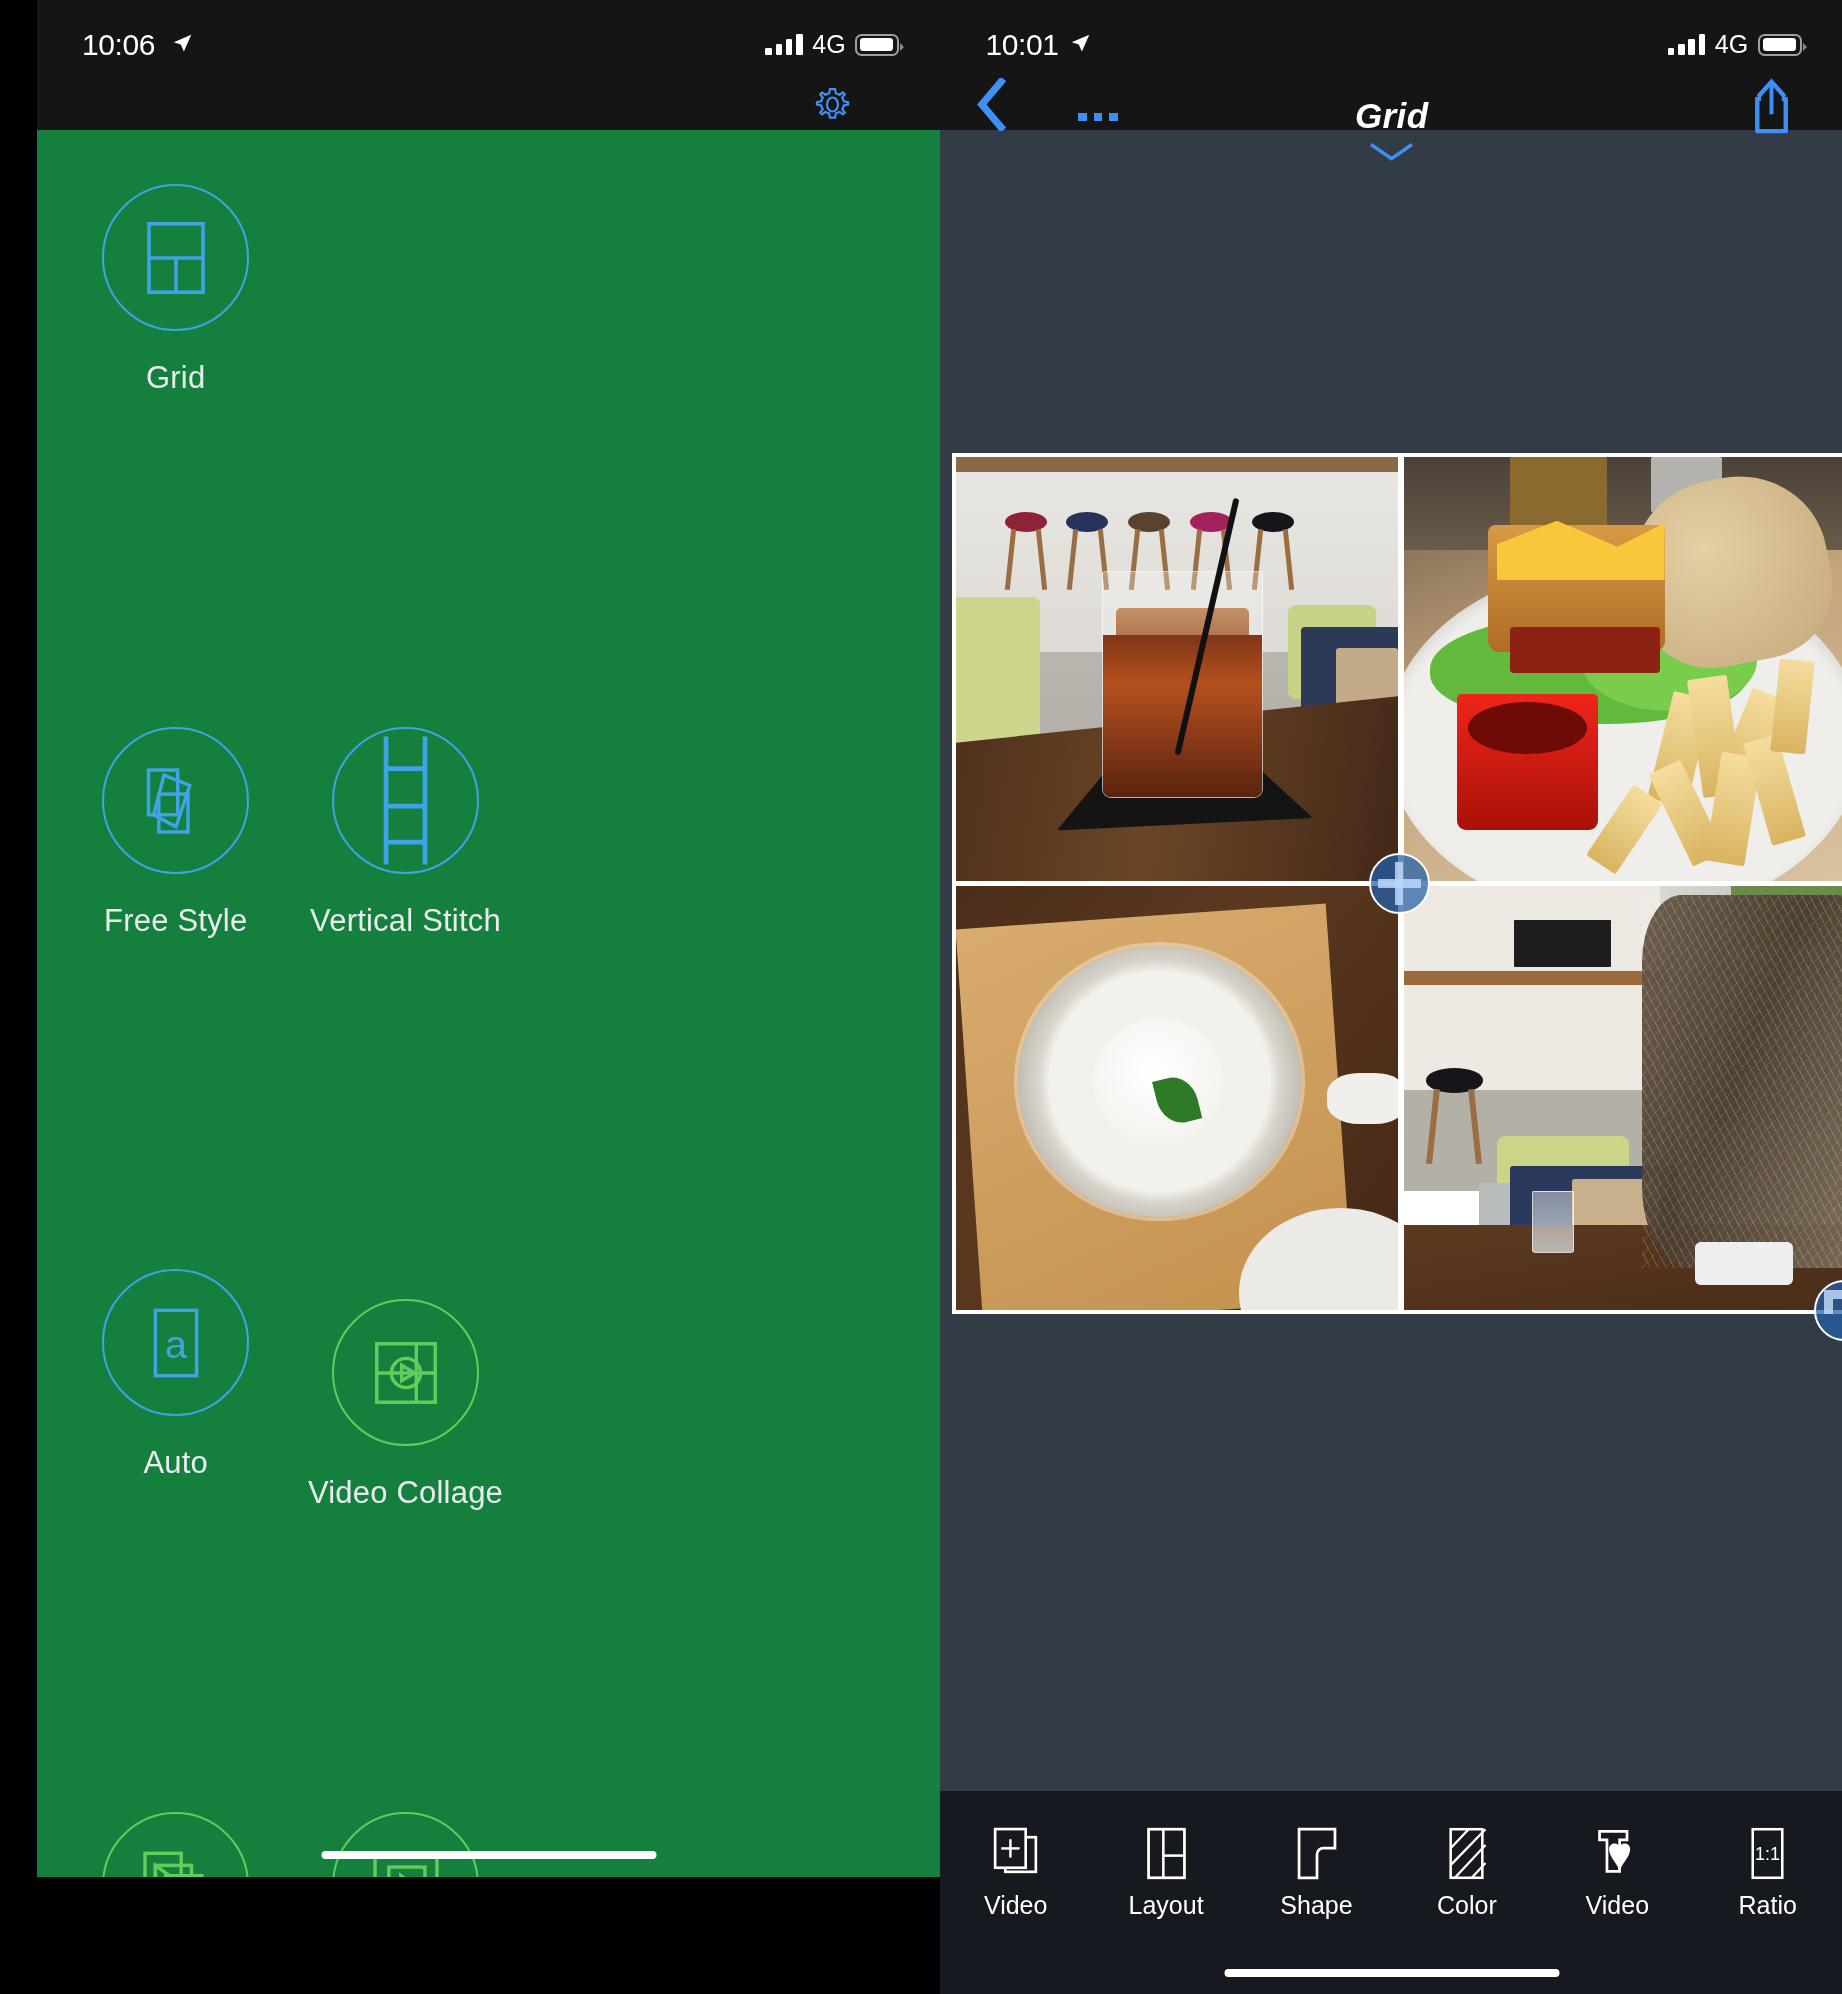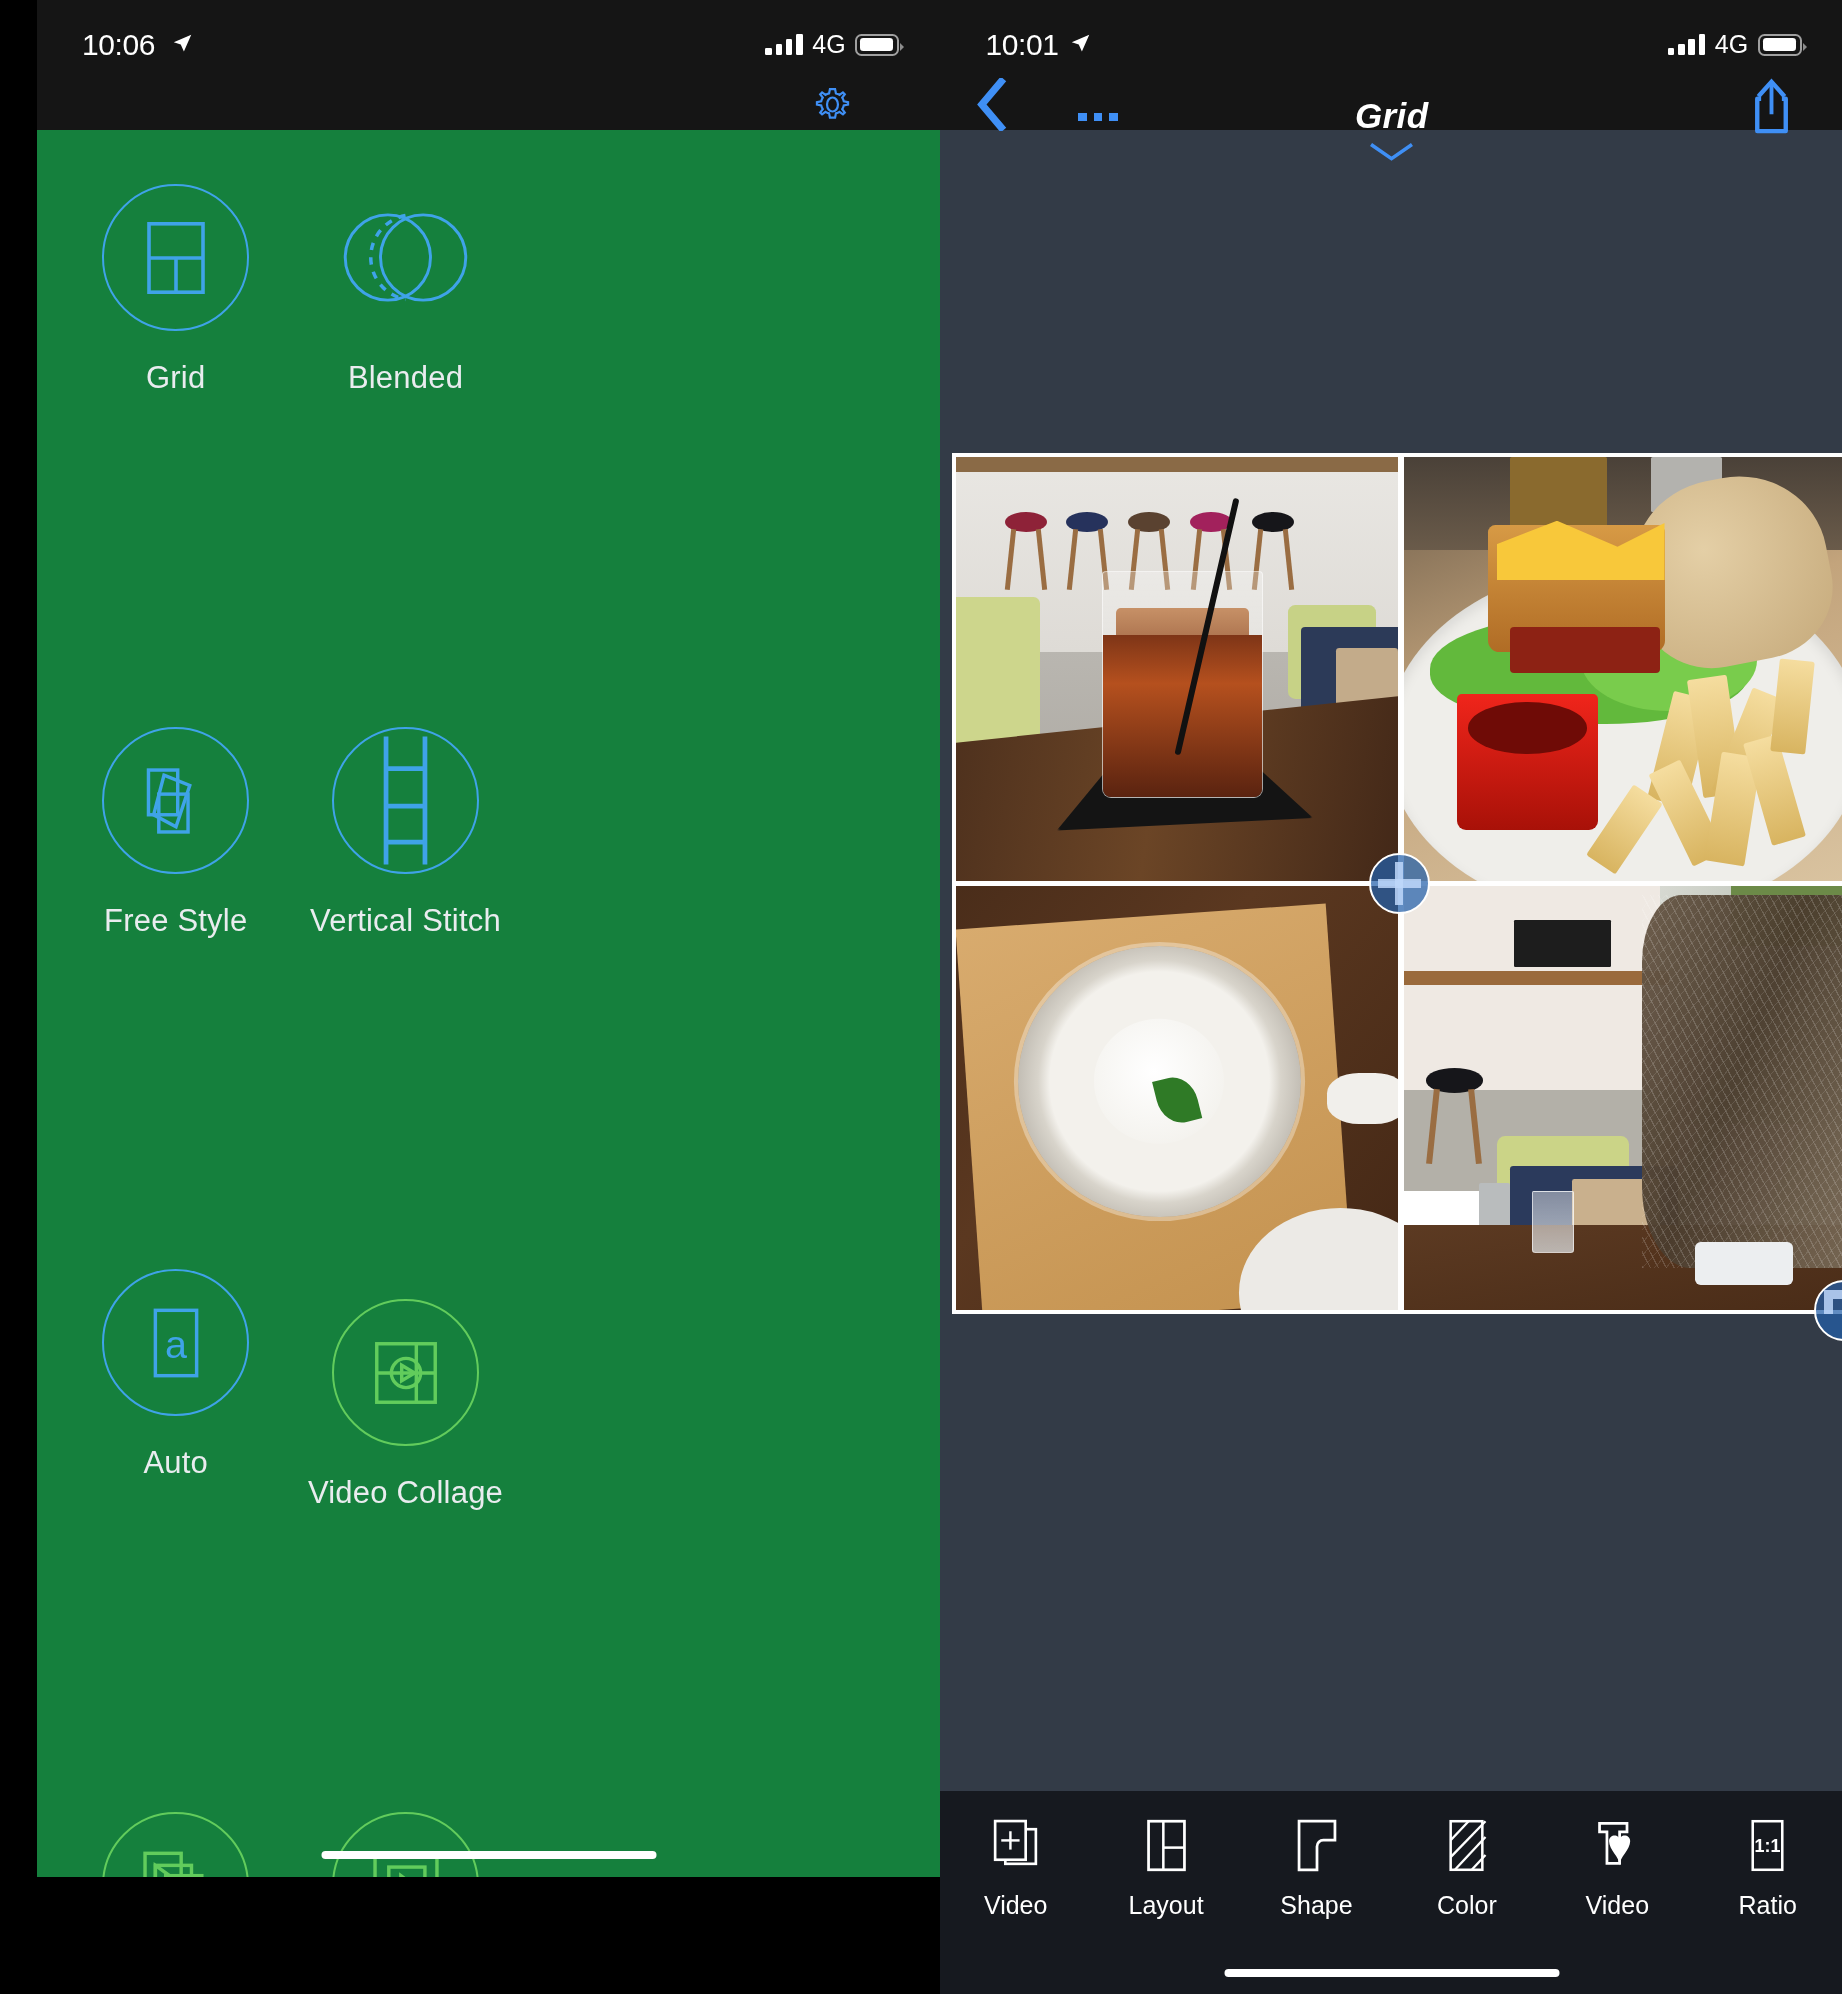--- a/index.html
+++ b/index.html
@@ -60,21 +60,21 @@
   .handle.cross:before,.handle.cross:after{content:"";position:absolute;background:rgba(190,215,250,.85);}
   .handle.cross:before{left:50%;top:12%;width:8.2px;height:76%;margin-left:-4.1px;}
   .handle.cross:after{top:50%;left:12%;height:8.2px;width:76%;margin-top:-4.1px;}
   .handle.corner:before{content:"";position:absolute;left:14%;top:14%;width:42%;height:42%;
     border-left:9px solid rgba(190,215,250,.85);border-top:9px solid rgba(190,215,250,.85);box-sizing:border-box;}
 
   
   .btoolbar{position:absolute;left:0;bottom:0;width:100%;height:204px;background:#16191f;z-index:20;
     display:flex;align-items:flex-start;justify-content:space-around;padding-top:26px;box-sizing:border-box;}
   .tool{width:82px;text-align:center;}
-  .tool .ic{height:65px;display:flex;align-items:flex-start;justify-content:center;font-weight:bold;}
+  .tool .ic{height:65px;display:flex;align-items:flex-end;justify-content:center;}
   .tool .tl{margin-top:9px;font-size:25px;color:#fff;}
 
   
   .home{position:absolute;bottom:18px;left:50%;transform:translateX(-50%);
     width:335px;height:8.2px;border-radius:4.1px;background:#fff;z-index:40;}
 
   
   .ph{position:absolute;inset:0;}
 
   
@@ -204,30 +204,20 @@
         <div class="ring blue">
           <svg width="90" height="90" viewBox="0 0 100 100">
             <rect x="20" y="12" width="60" height="76" fill="none" stroke="#3fa3e8" stroke-width="4"></rect>
             <line x1="20" y1="50" x2="80" y2="50" stroke="#3fa3e8" stroke-width="4"></line>
             <line x1="50" y1="50" x2="50" y2="88" stroke="#3fa3e8" stroke-width="4"></line>
           </svg>
         </div>
         <div class="lbl">Grid</div>
       </div>
 
-      <div class="mode" style="left:238px;top:49px;">
-        <div class="ring" style="border:none;">
-          <svg width="151" height="151" viewBox="0 0 100 100">
-            <circle cx="38" cy="50" r="29" fill="none" stroke="#3fa3e8" stroke-width="2"></circle>
-            <circle cx="62" cy="50" r="29" fill="none" stroke="#3fa3e8" stroke-width="2"></circle>
-            <path d="M50 21.5 A29 29 0 0 0 50 78.5" fill="none" stroke="#3fa3e8" stroke-width="2.4" stroke-dasharray="5 5"></path>
-          </svg>
-        </div>
-        <div class="lbl">Blended</div>
-      </div>
 
       <div class="mode" style="left:238px;top:592px;">
         <div class="ring blue">
           <svg width="139" height="139" viewBox="0 0 100 100">
             <line x1="36" y1="4" x2="36" y2="96" stroke="#3fa3e8" stroke-width="3.4"></line>
             <line x1="64" y1="4" x2="64" y2="96" stroke="#3fa3e8" stroke-width="3.4"></line>
             <line x1="36" y1="27" x2="64" y2="27" stroke="#3fa3e8" stroke-width="3.4"></line>
             <line x1="36" y1="54" x2="64" y2="54" stroke="#3fa3e8" stroke-width="3.4"></line>
             <line x1="36" y1="80" x2="64" y2="80" stroke="#3fa3e8" stroke-width="3.4"></line>
           </svg>

